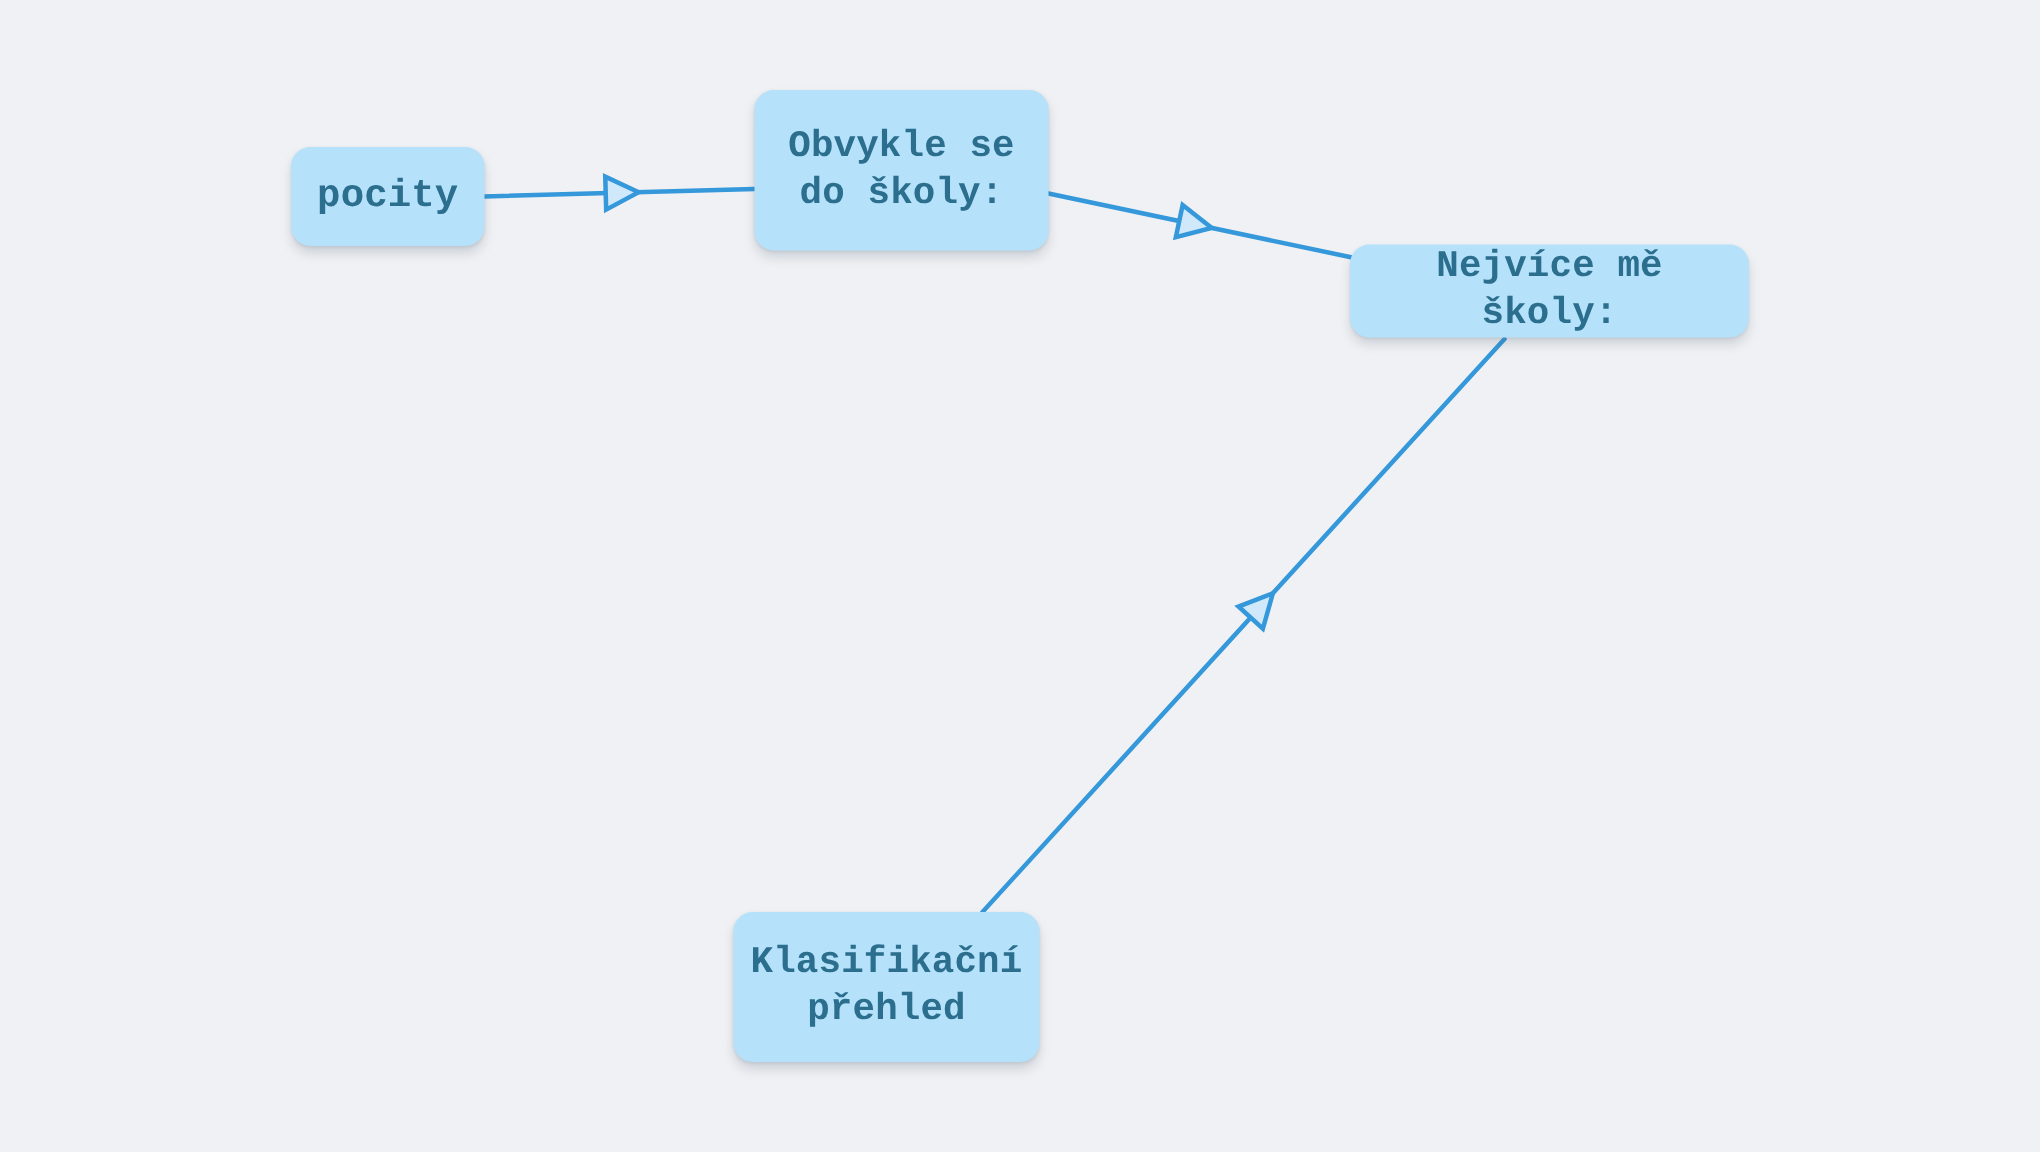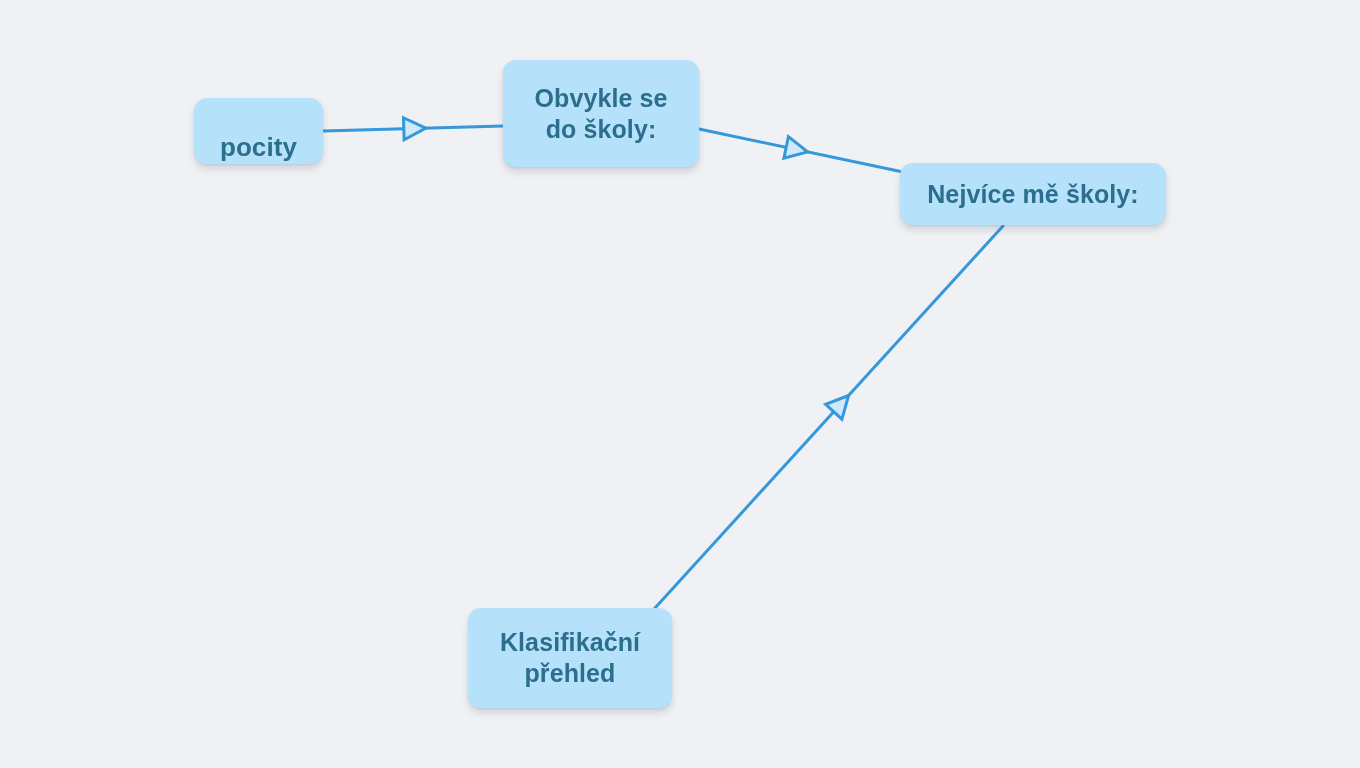--- a/index.html
+++ b/index.html
@@ -37,34 +37,34 @@
     justify-content: center;
     text-align: center;
     background: #b5e2fa;
     border-radius: 13px;
     color: #2b6e8d;
     font-weight: bold;
     letter-spacing: 0.1px;
     box-shadow: 0 5px 7px rgba(80, 100, 120, 0.20),
                 0 1px 2px rgba(80, 100, 120, 0.12);
     user-select: none;
+    font-family: Liberation Mono, monospace;
   }
   .node-label {
     display: block;
     line-height: 1.23;
     white-space: pre-line;
     padding: 0 6px;
   }
   #node-pocity {
     left: 194px;
     top: 98px;
     width: 129px;
     height: 66px;
     font-size: 26px;
-    align-items: flex-end;
   }
   #node-obvykle {
     left: 503px;
     top: 60px;
     width: 196px;
     height: 107px;
     font-size: 25px;
   }
   #node-nejvice {
     left: 900px;
@@ -107,18 +107,18 @@
 
   <div class="node" id="node-obvykle" style="left: 503px; top: 60px; width: 196px; height: 107px; background: rgb(181, 226, 250); color: rgb(43, 110, 141);">
     <span class="node-label">Obvykle se
 do školy:</span>
   </div>
 
   <div class="node" id="node-nejvice" style="left: 900px; top: 163px; width: 266px; height: 62px; background: rgb(181, 226, 250); color: rgb(43, 110, 141);">
     <span class="node-label">Nejvíce mě školy:</span>
   </div>
 
-  <div class="node" id="node-klasifikacni" style="left: 468px; top: 608px; width: 204px; height: 100px; background: rgb(181, 226, 250); color: rgb(43, 110, 141);">
+  <div class="node" id="node-klasifikacni" style="left: 489px; top: 608px; width: 204px; height: 100px; background: rgb(181, 226, 250); color: rgb(43, 110, 141);">
     <span class="node-label">Klasifikační
 přehled</span>
   </div>
 
 </div>
 
 </body></html>

